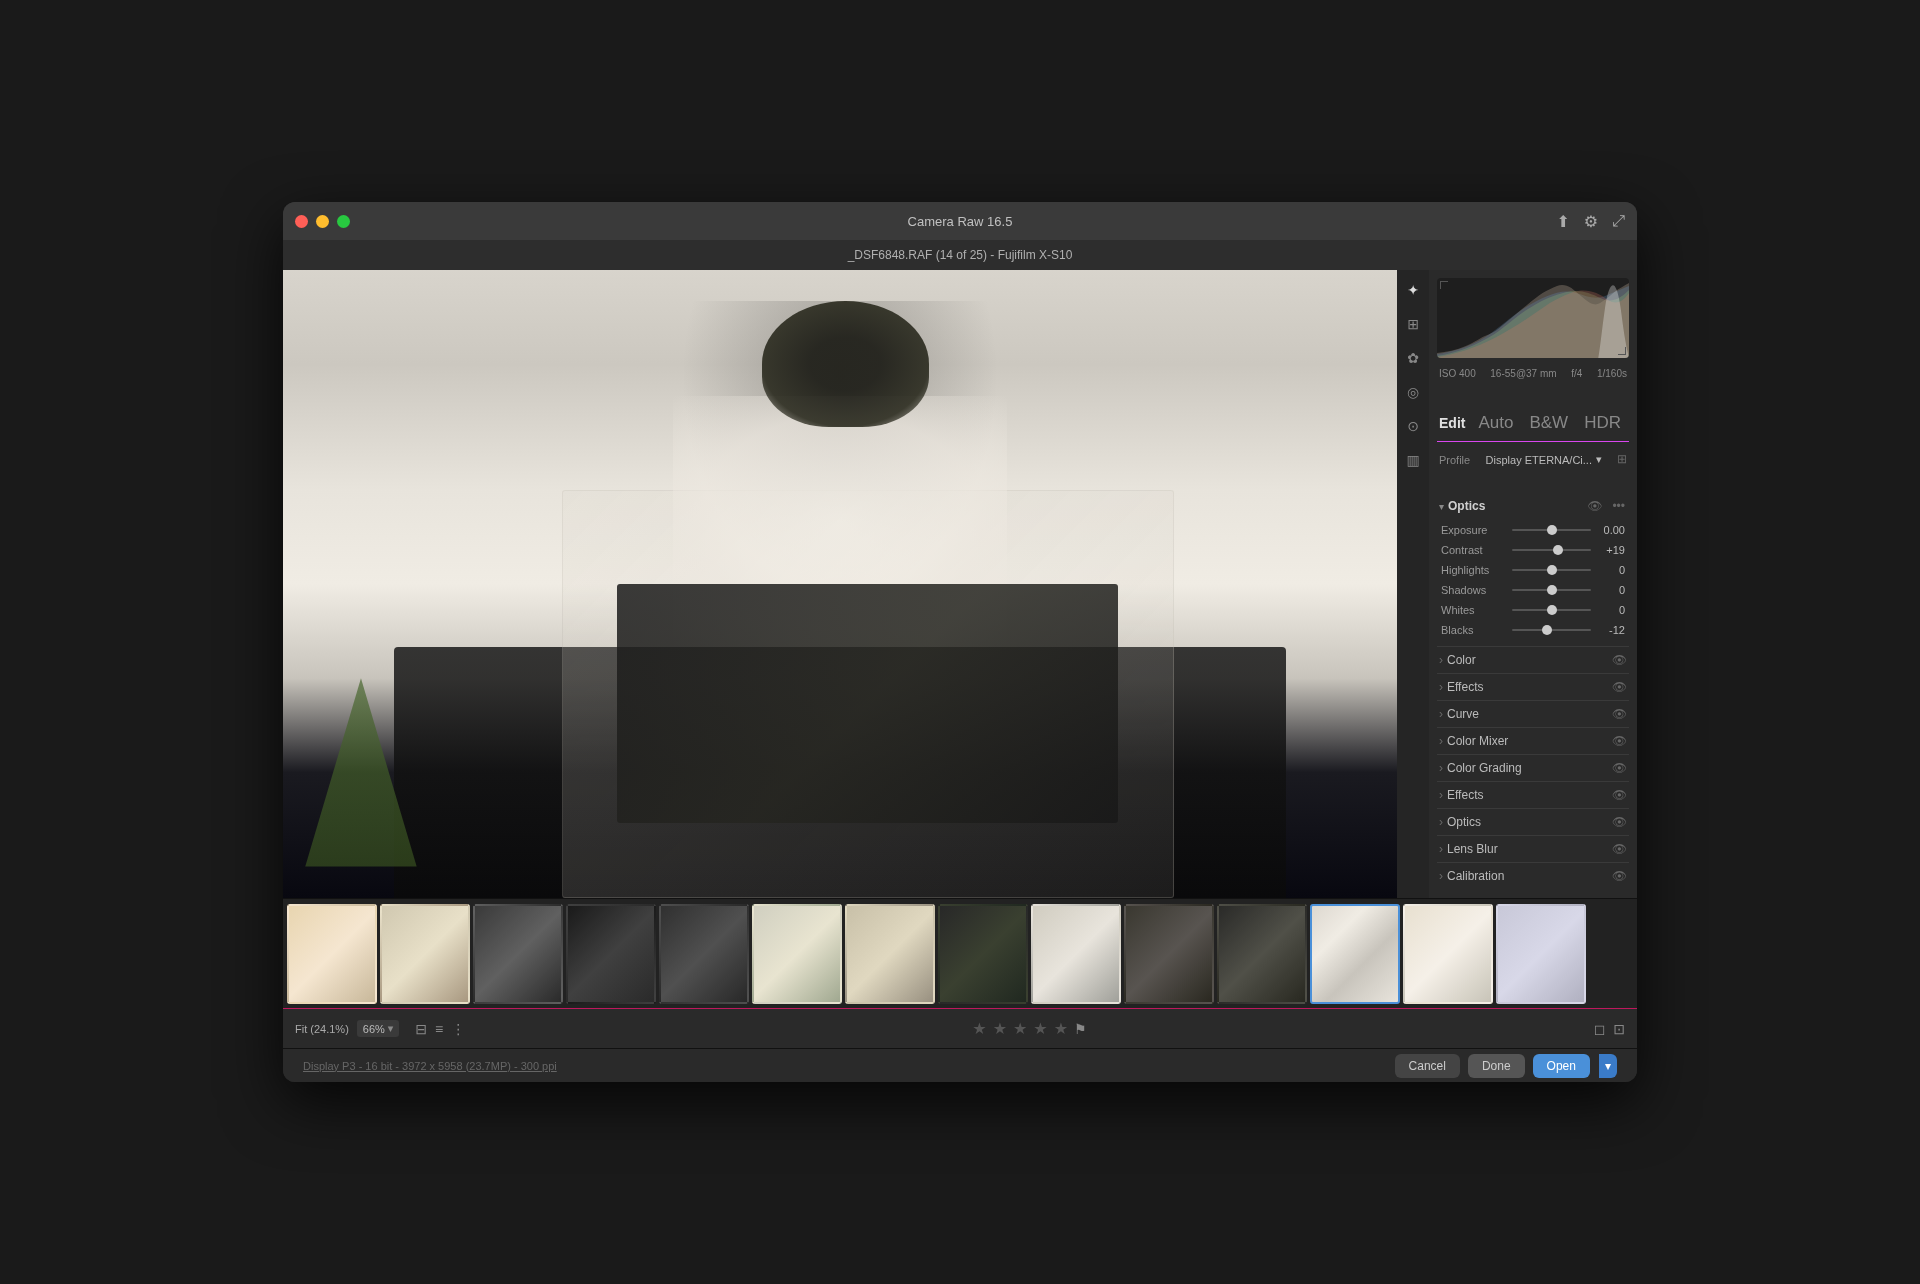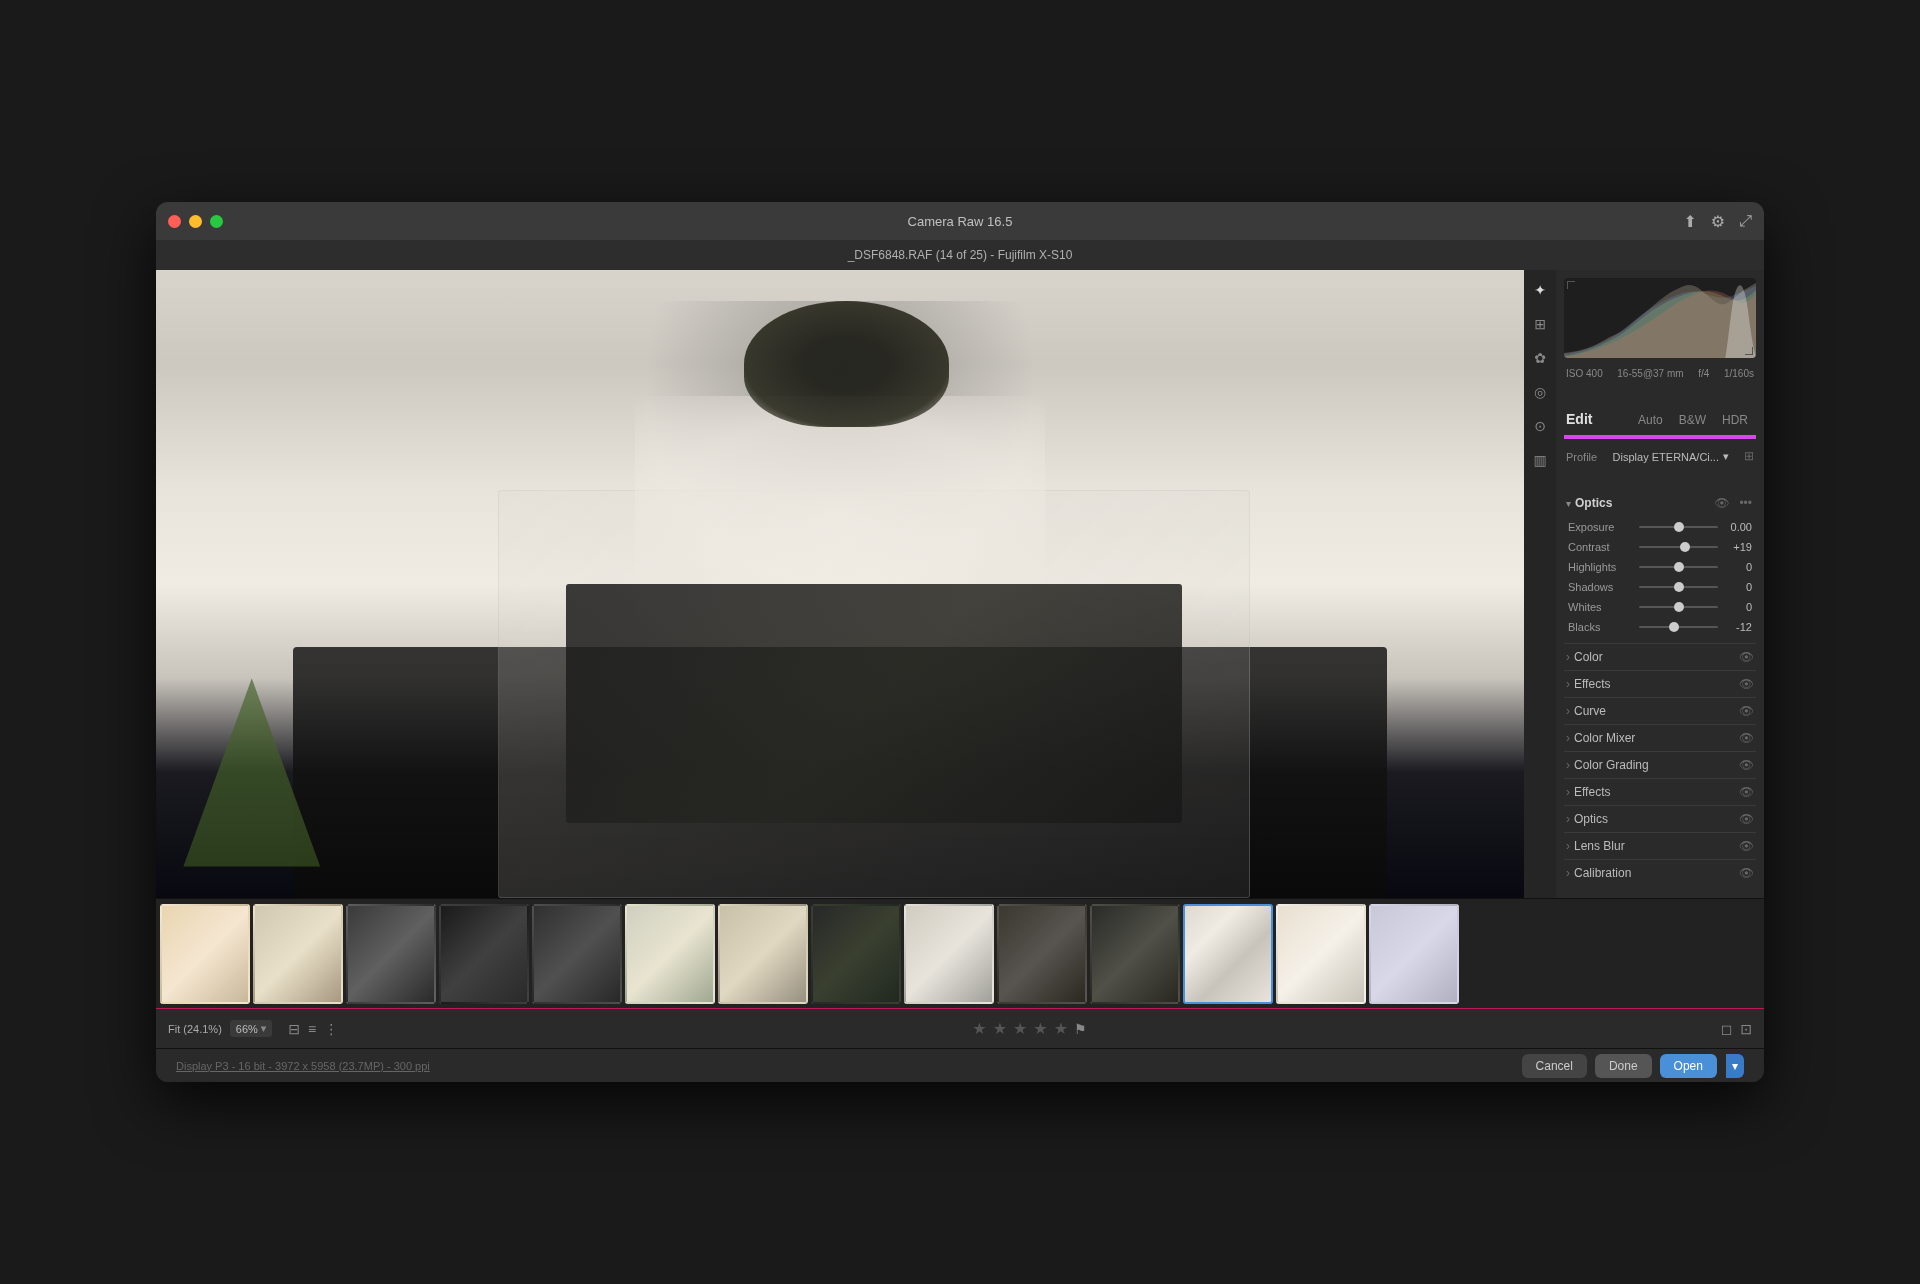--- a/index.html
+++ b/index.html
@@ -8,21 +8,21 @@
       font-family: -apple-system, BlinkMacSystemFont, "Helvetica Neue", Arial, sans-serif;
       width: 1920px;
       height: 1284px;
       overflow: hidden;
       display: flex;
       flex-direction: column;
       align-items: center;
       justify-content: center;
     }
     .app-window {
-      width: 1608px;
+      width: 1354px;
       height: 880px;
       background: #2b2b2b;
       border-radius: 12px;
       overflow: hidden;
       display: flex;
       flex-direction: column;
       box-shadow: 0 20px 60px rgba(0,0,0,0.8);
     }
     
     .title-bar {
@@ -172,37 +172,38 @@
       padding: 4px 2px;
       margin-bottom: 24px;
     }
     .camera-info span {
       color: #888;
       font-size: 10px;
     }
     
     .edit-header {
       display: flex;
+      align-items: center;
       justify-content: space-between;
       padding: 4px 2px 6px 2px;
-      border-bottom: 4px solid #d946ef;
+      border-bottom: 1px solid #d946ef;
       margin-bottom: 6px;
     }
     .edit-label {
       color: #e0e0e0;
       font-size: 14px;
       font-weight: 600;
     }
     .edit-btns {
       display: flex;
       gap: 4px;
     }
     .edit-btn {
       color: #888;
-      font-size: 12px;
+      font-size: 17px;
       padding: 1px 5px;
       border-radius: 3px;
       cursor: pointer;
       border: 1px solid transparent;
     }
     
     .profile-row {
       display: flex;
       align-items: flex-end;
       justify-content: space-between;

